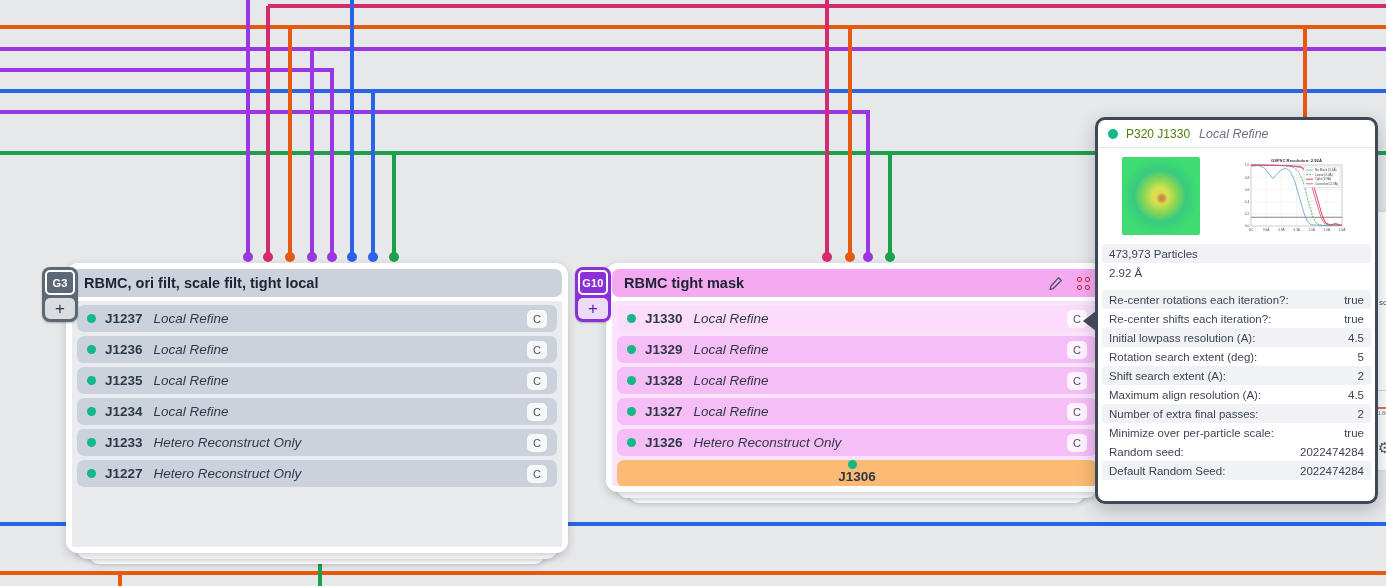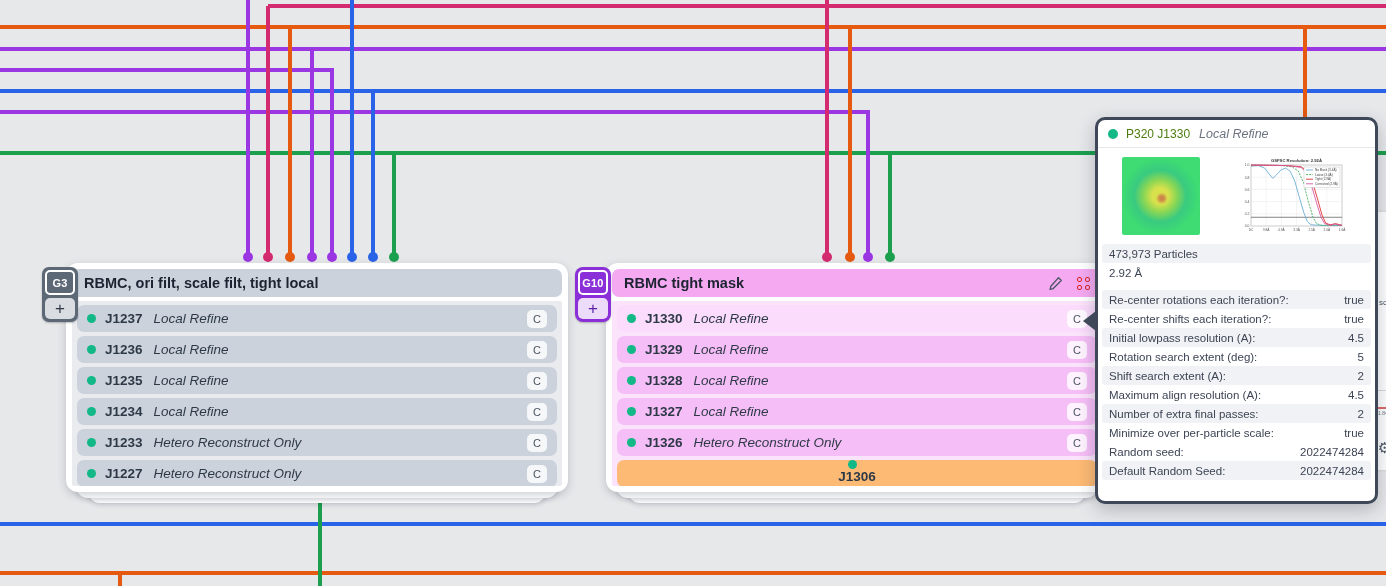--- a/index.html
+++ b/index.html
@@ -144,31 +144,31 @@
     <div class="wire-dot" style="left: 347px; top: 252px; background: rgb(42, 99, 232);"></div>
     <div class="wire-dot" style="left: 368px; top: 252px; background: rgb(42, 99, 232);"></div>
     <div class="wire-dot" style="left: 389px; top: 252px; background: rgb(28, 160, 78);"></div>
     <div class="wire-dot" style="left: 822px; top: 252px; background: rgb(212, 42, 111);"></div>
     <div class="wire-dot" style="left: 845px; top: 252px; background: rgb(229, 90, 16);"></div>
     <div class="wire-dot" style="left: 863px; top: 252px; background: rgb(155, 54, 227);"></div>
     <div class="wire-dot" style="left: 885px; top: 252px; background: rgb(28, 160, 78);"></div>
     <div class="wire-dot" style="left: 315px; top: 484px; background: rgb(28, 160, 78);"></div>
   </div>
 
-<div class="badge-col" id="badge-g3" style="left: 42px; top: 267px; background: rgb(93, 104, 118); border-radius: 7px;">
+<div class="badge-col" id="badge-g3" style="left: 42px; top: 267px; background: rgb(93, 104, 118);">
   <div class="badge-id">G3</div>
   <div class="badge-plus" style="background: rgb(217, 220, 225); color: rgb(47, 55, 69);">+</div>
 </div>
 
 <div class="badge-col" id="badge-g10" style="left: 575px; top: 267px; background: rgb(139, 47, 216);">
   <div class="badge-id">G10</div>
   <div class="badge-plus" style="background: rgb(236, 220, 249); color: rgb(91, 33, 168);">+</div>
 </div>
 
-<div class="group-wrap" id="group-g3" style="left:66px;top:263px;width:502px;height:229px;">
+<div class="group-wrap" id="group-g3" style="left:66px;top:263px;width:502px;height:290px;">
   <div class="stack" style="left:22px;right:22px;top:10px;bottom:-11px;"></div>
   <div class="stack" style="left:10px;right:10px;top:5px;bottom:-6px;"></div>
   <div class="card-main">
     <div class="group-header" id="hdr-g3" style="background: rgb(203, 210, 220);">
       <span class="group-title">RBMC, ori filt, scale filt, tight local</span>
     </div>
     <div class="job-list" id="job-list-g3" style="background: rgb(233, 235, 239);">
         <div class="job-row" style="background: rgb(203, 210, 219);">
           <span class="job-dot" style="background: rgb(18, 184, 134);"></span>
           <span class="job-id">J1237</span>

